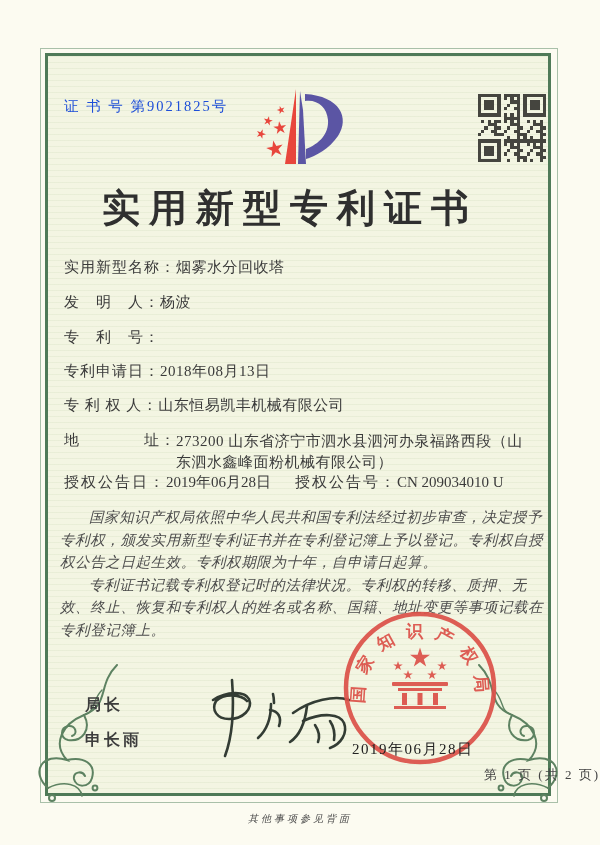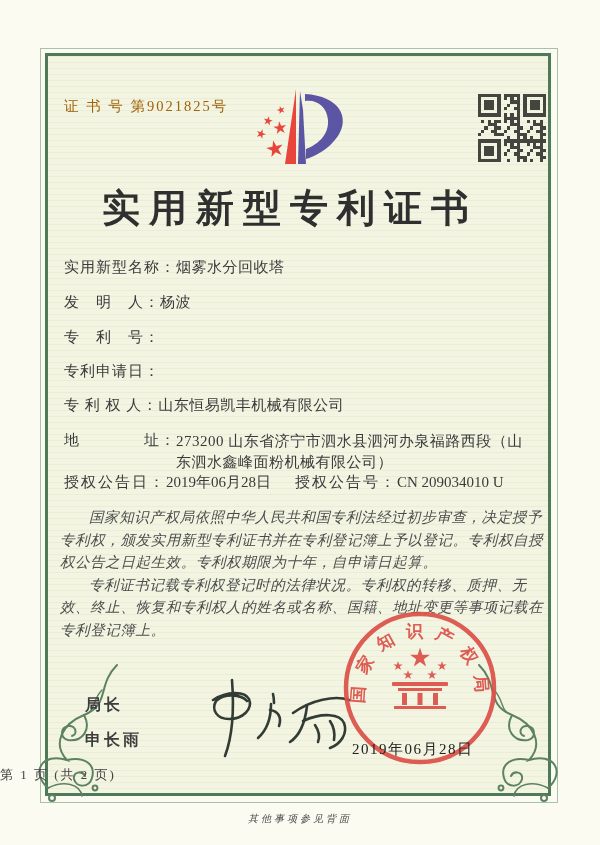--- a/index.html
+++ b/index.html
@@ -20,21 +20,21 @@
   .frame-outer{position:absolute;left:40px;top:48px;width:516px;height:753px;
                border:1px solid var(--border-green-light);}
   .frame-inner{position:absolute;left:45px;top:53px;width:506px;height:743px;
                border:3px solid var(--border-green);
                background:
                  repeating-linear-gradient(180deg,
                    rgba(164,190,140,0.13) 0 1px, rgba(0,0,0,0) 1px 6px),
                  var(--inner-bg);
                box-sizing:border-box;}
 
-  .cert-number{position:absolute;left:64px;top:97px;font-size:14.5px;letter-spacing:2px;color:#a16207;}
+  .cert-number{position:absolute;left:64px;top:97px;font-size:14.5px;letter-spacing:2px;color:#1d4ed8;}
 
   .logo{position:absolute;left:228px;top:70px;width:160px;height:118px;}
   .qr{position:absolute;left:478px;top:94px;width:68px;height:68px;}
 
   .title{position:absolute;left:0;top:183px;width:580px;margin:0;text-align:center;
          font-size:38px;font-weight:600;letter-spacing:9px;color:#2f2f2f;}
 
   .fields{position:absolute;left:64px;top:258px;width:480px;font-size:15px;}
   .frow{position:absolute;left:0;display:flex;align-items:flex-start;}
   .frow .lbl{white-space:pre;letter-spacing:1px;flex:none;}
@@ -50,21 +50,21 @@
            font-style:italic;color:#4c4c4c;letter-spacing:0.6px;}
 
   .director{position:absolute;left:85px;top:695px;font-size:16px;letter-spacing:3px;color:#3d3d3d;
             font-family:"Liberation Sans","DejaVu Sans",sans-serif;font-weight:bold;}
   .director div{margin-bottom:14px;}
   .signature{position:absolute;left:183px;top:650px;width:175px;height:125px;}
 
   .seal{position:absolute;left:334px;top:604px;width:172px;height:172px;opacity:0.92;}
   .seal-date{position:absolute;left:352px;top:740px;font-size:15px;letter-spacing:1.5px;color:#222;}
 
-  .page-info{position:absolute;left:0;top:766px;width:600px;text-align:left;
+  .page-info{position:absolute;left:0;top:766px;width:600px;text-align:right;
              font-size:13px;letter-spacing:2px;color:#444;}
   .back-note{position:absolute;left:0;top:812px;width:600px;text-align:center;
              font-size:10px;font-style:italic;letter-spacing:3px;color:#4c4c4c;}
 
   .corner{position:absolute;width:120px;height:150px;}
   .corner-bl{left:22px;top:660px;}
   .corner-br{left:454px;top:660px;transform:scaleX(-1);}
 </style>
 </head>
 <body>
@@ -328,20 +328,21 @@
     </div>
     <div class="frow r1">
       <span class="lbl">发　明　人：</span>
       <span class="val">杨波</span>
     </div>
     <div class="frow r2">
       <span class="lbl">专　利　号：</span>
     </div>
     <div class="frow r3">
       <span class="lbl">专利申请日：</span>
+      <span class="val">2018年08月13日</span>
     </div>
     <div class="frow r4">
       <span class="lbl">专 利 权 人：</span>
       <span class="val">山东恒易凯丰机械有限公司</span>
     </div>
     <div class="frow r5">
       <span class="lbl">地　　　　址：</span>
       <span class="val addr-val">273200 山东省济宁市泗水县泗河办泉福路西段（山东泗水鑫峰面粉机械有限公司）</span>
     </div>
     <div class="grant-row">

